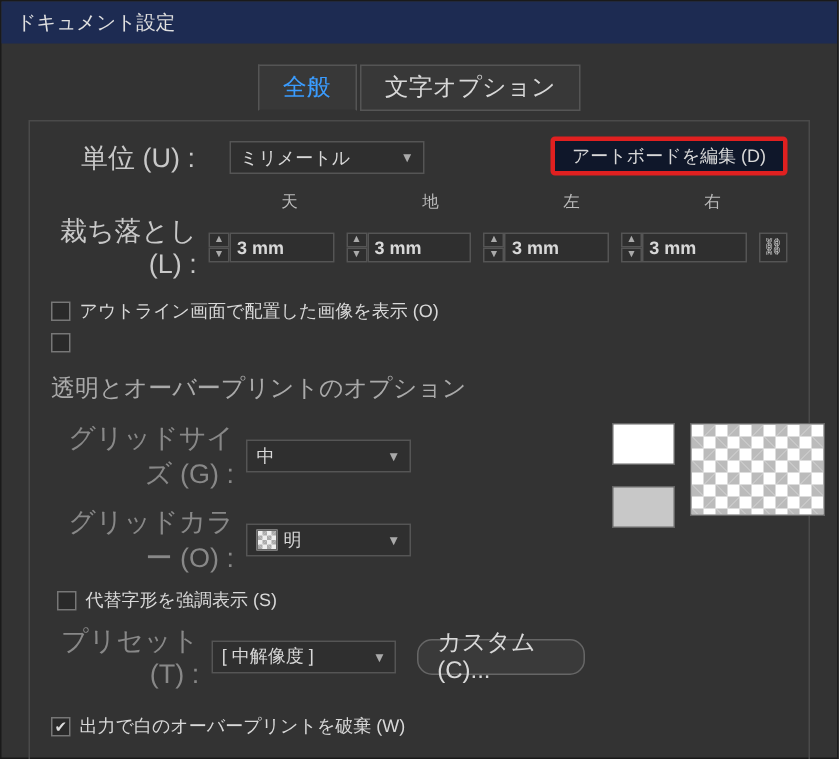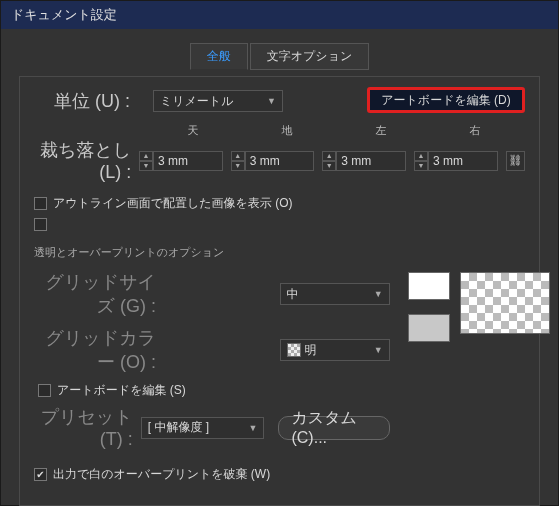--- a/index.html
+++ b/index.html
@@ -1,41 +1,41 @@
 <!DOCTYPE html>
 <html><head>
 <meta charset="utf-8">
 <style>
   * { box-sizing: border-box; margin: 0; padding: 0; }
   body { background: #4a4a4a; font-family: "Meiryo", "Hiragino Kaku Gothic Pro", sans-serif; font-size: 12px; color: #d8d8d8; width: 559px; height: 506px; overflow: hidden; }
   .dialog { width: 559px; height: 506px; background: #333333; border: 1px solid #1a1a1a; }
   .titlebar { background: #1d2b52; height: 28px; line-height: 28px; padding-left: 10px; color: #e0e0e0; font-size: 13px; }
   .content { padding: 14px 18px 10px 18px; position: relative; }
   .tabs { display: flex; justify-content: center; gap: 2px; margin-bottom: 6px; }
-  .tab { padding: 4px 16px; border: 1px solid #555; background: #383838; cursor: pointer; font-size: 12px; text-align: center; }
+  .tab { padding: 4px 16px; border: 1px solid #555; background: #383838; cursor: pointer; font-size: 16px; text-align: center; }
   .tab.active { color: #3a9cff; border-bottom: 1px solid #333; }
   .group { border: 1px solid #4a4a4a; padding: 12px 14px 16px 14px; position: relative; }
-  .row { display: flex; align-items: center; margin-bottom: 8px; justify-content: space-between; }
+  .row { display: flex; align-items: center; margin-bottom: 8px; }
   .label { text-align: right; color: #c8c8c8; font-size: 18px; }
   .select { background: #2f2f2f; border: 1px solid #555; color: #d8d8d8; height: 22px; padding: 0 6px; display: flex; align-items: center; justify-content: space-between; cursor: pointer; }
   .select .arrow { font-size: 9px; color: #aaa; }
   .button { background: #3a3a3a; border: 1px solid #666; color: #d8d8d8; height: 24px; padding: 0 16px; display: inline-flex; align-items: center; justify-content: center; cursor: pointer; border-radius: 12px; font-size: 16px; }
   .button.rect { border-radius: 2px; }
   .edit-btn { position: absolute; right: 0; top: -2px; width: 158px; height: 26px; border: 3px solid #e02020; border-radius: 3px; display: flex; align-items: center; justify-content: center; background: #0f172a; cursor: pointer; }
   .bleed-headers { display: flex; margin-left: 112px; gap: 0; }
   .bleed-headers div { width: 94px; text-align: center; color: #bbb; font-size: 11px; }
   .bleed-row { display: flex; align-items: center; }
   .spin-input { display: flex; align-items: center; width: 86px; margin-right: 8px; }
   .spin-btns { display: flex; flex-direction: column; width: 14px; }
   .spin-btns span { border: 1px solid #555; background: #2f2f2f; height: 10px; font-size: 7px; line-height: 8px; text-align: center; cursor: pointer; color: #aaa; }
-  .spin-val { background: #2f2f2f; border: 1px solid #555; height: 20px; flex: 1; padding: 0 4px; display: flex; align-items: center; color: #d8d8d8; }
+  .spin-val { background: #2f2f2f; border: 1px solid #555; height: 20px; flex: 1; padding: 0 4px; display: flex; align-items: center; color: #d8d8d8; font-weight: bold; }
   .link-icon { width: 20px; height: 20px; border: 1px solid #555; background: #2f2f2f; display: flex; align-items: center; justify-content: center; cursor: pointer; font-size: 11px; }
   .checkbox-row { display: flex; align-items: center; margin: 6px 0 6px 0; gap: 6px; }
   .checkbox { width: 13px; height: 13px; border: 1px solid #777; background: #2a2a2a; display: flex; align-items: center; justify-content: center; cursor: pointer; font-size: 10px; color: #ddd; }
-  .section-label { color: #aaa; margin: 14px 0 10px 0; font-size: 11px; }
+  .section-label { color: #aaa; margin: 14px 0 10px 0; font-size: 16px; }
   .swatch-row { display: flex; gap: 8px; }
   .swatch { width: 42px; height: 28px; border: 1px solid #666; }
   .swatch.white { background: #fff; }
   .swatch.gray { background: #c8c8c8; }
   .checker { width: 90px; height: 62px; border: 1px solid #666; background-image:
     linear-gradient(45deg,#bbb 25%,transparent 25%),linear-gradient(-45deg,#bbb 25%,transparent 25%),
     linear-gradient(45deg,transparent 75%,#bbb 75%),linear-gradient(-45deg,transparent 75%,#bbb 75%);
     background-size: 16px 16px; background-position: 0 0,0 8px,8px -8px,-8px 0; background-color: #fff; }
   .swatch-select-inner { display:flex; align-items:center; gap:4px; }
   .mini-swatch { width:14px; height:14px; background-image:
@@ -137,21 +137,21 @@
             <div class="select" style="width:110px; margin-left:6px;">
               <span class="swatch-select-inner">
                 <span class="mini-swatch"></span>
                 <span>明</span>
               </span>
               <span class="arrow">▼</span>
             </div>
           </div>
           <div class="checkbox-row" style="margin-left:4px;">
             <div class="checkbox"></div>
-            <span>アートボードを編集 (S)</span>
+            <span>代替字形を強調表示 (S)</span>
           </div>
           <div class="row" style="margin-top:4px;">
             <div class="label grid-separator" style="width:120px;">プリセット (T) :</div>
             <div class="select" style="width:150px; margin-left:6px;">
               <span>[ 中解像度 ]</span>
               <span class="arrow">▼</span>
             </div>
             <div class="button rect" style="margin-left:14px; border-radius:10px; padding:0 12px;">
               <span>カスタム (C)...</span>
             </div>

